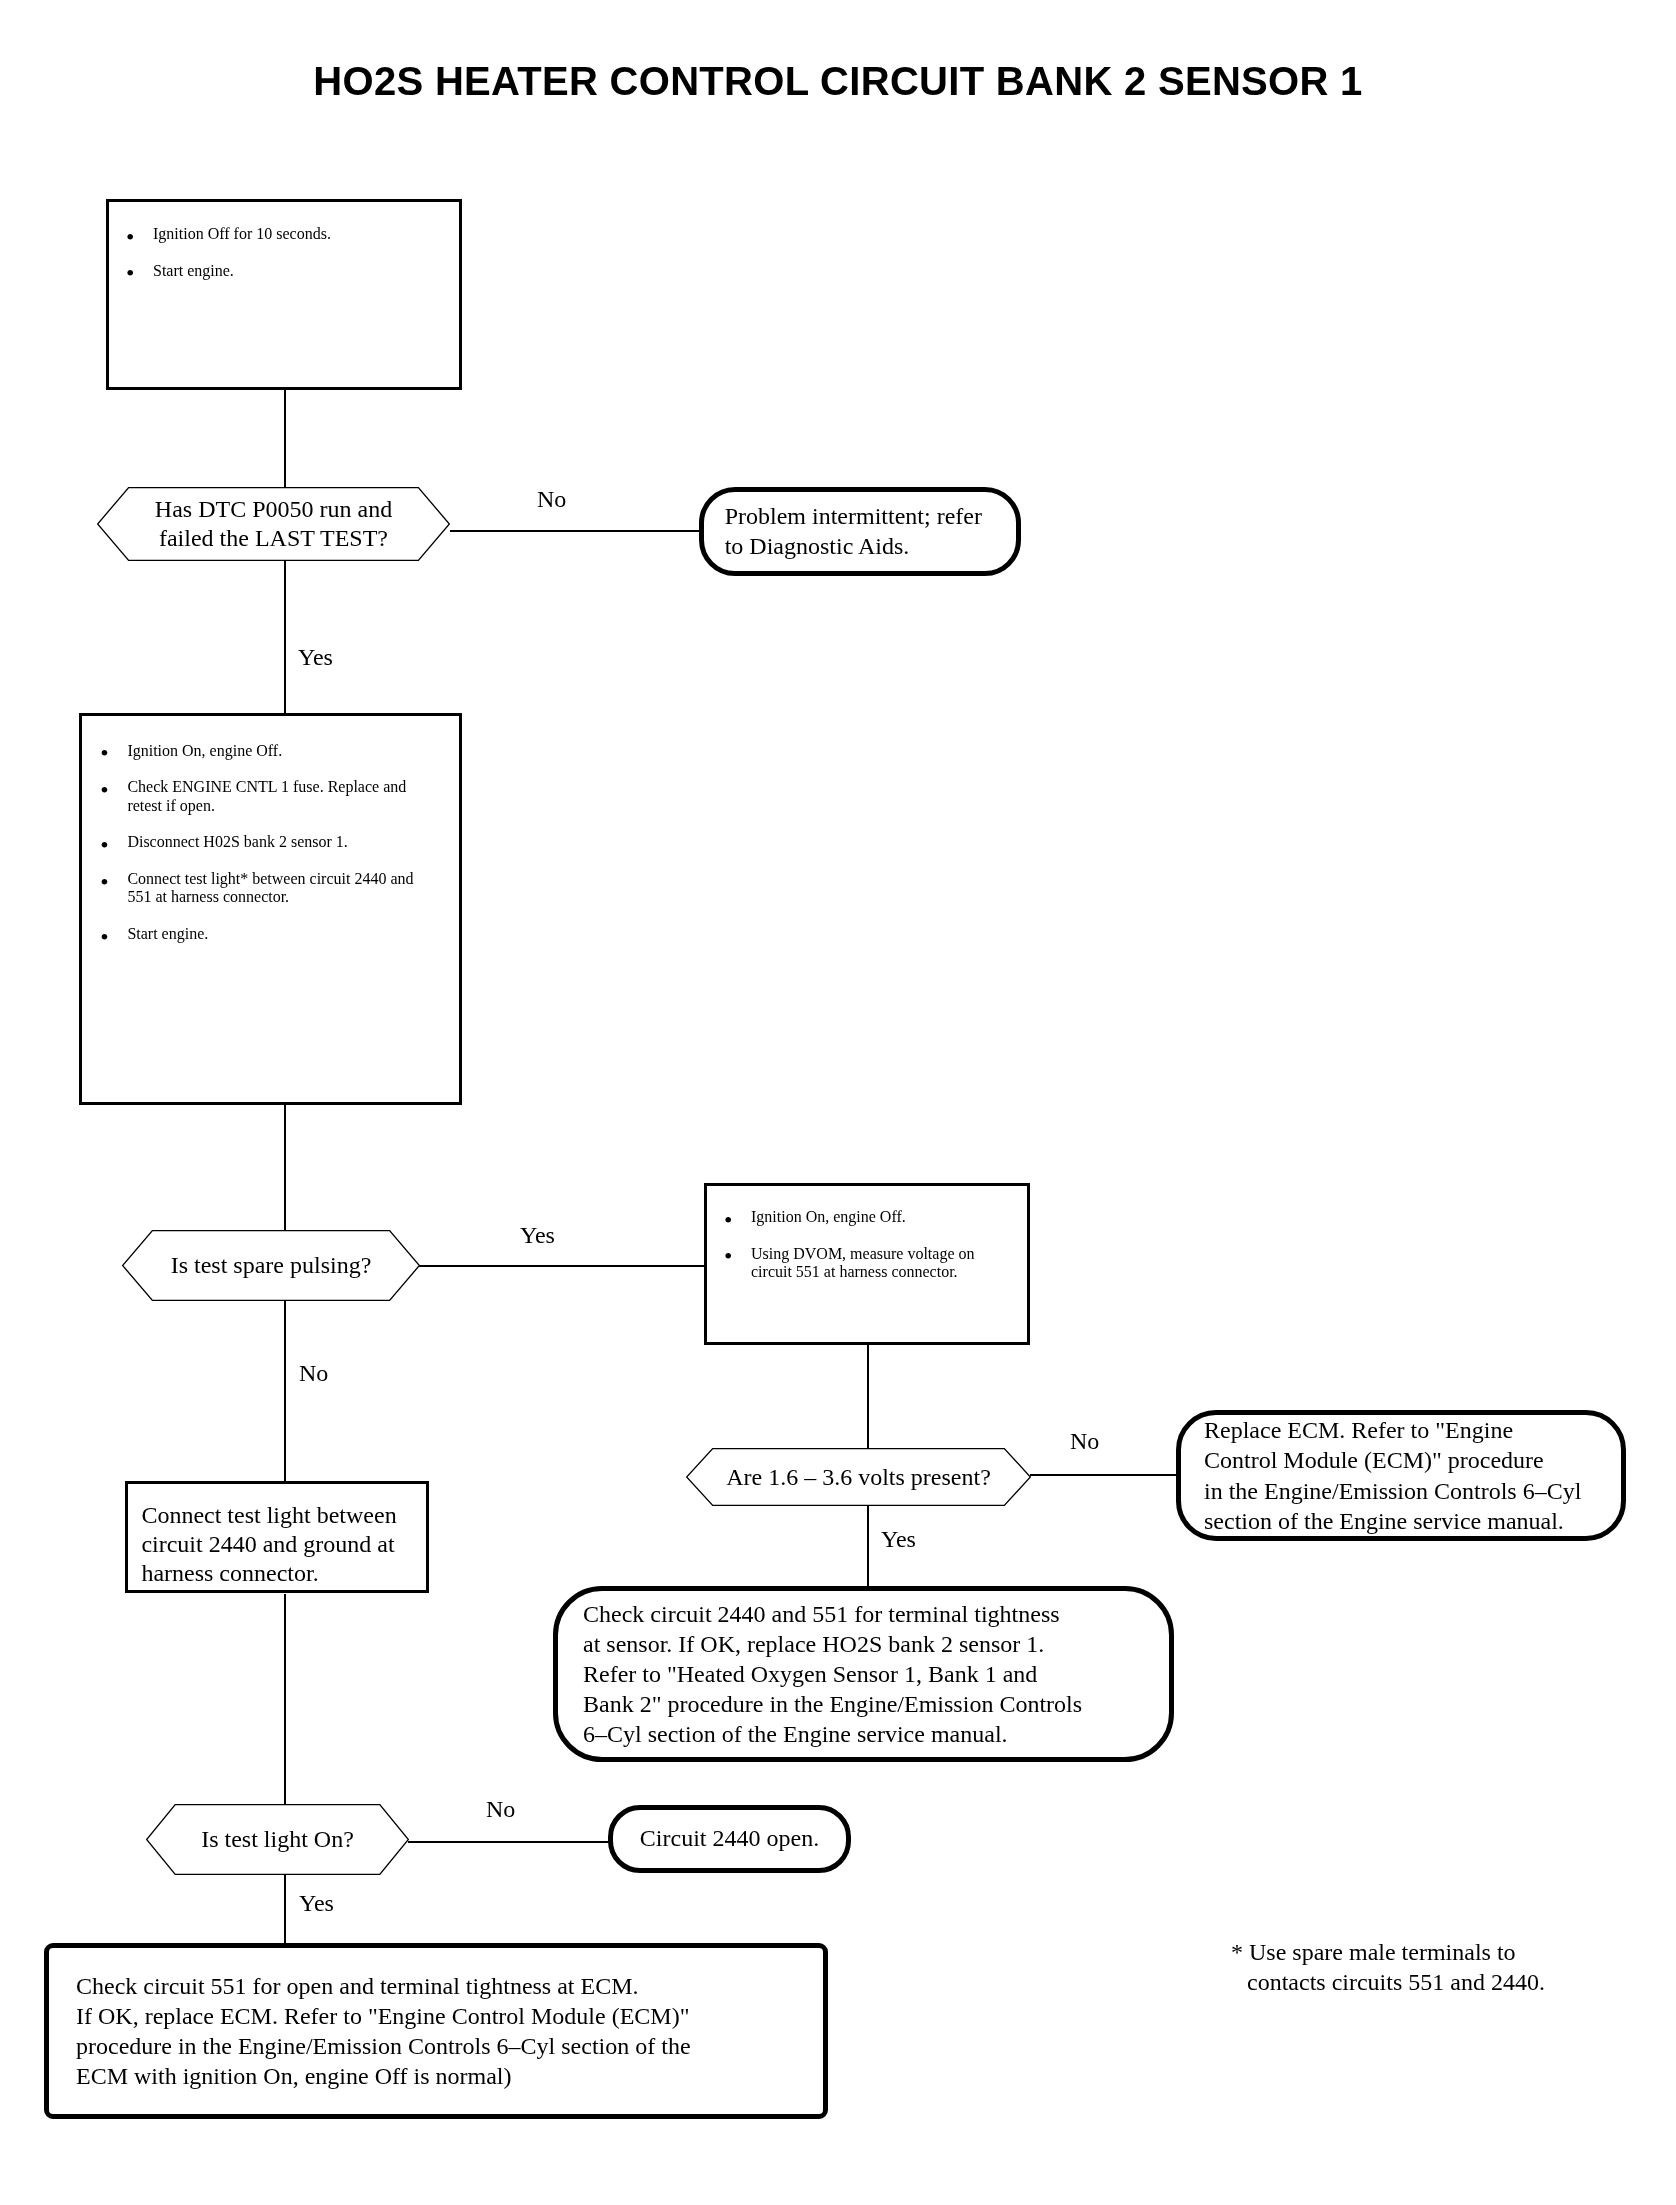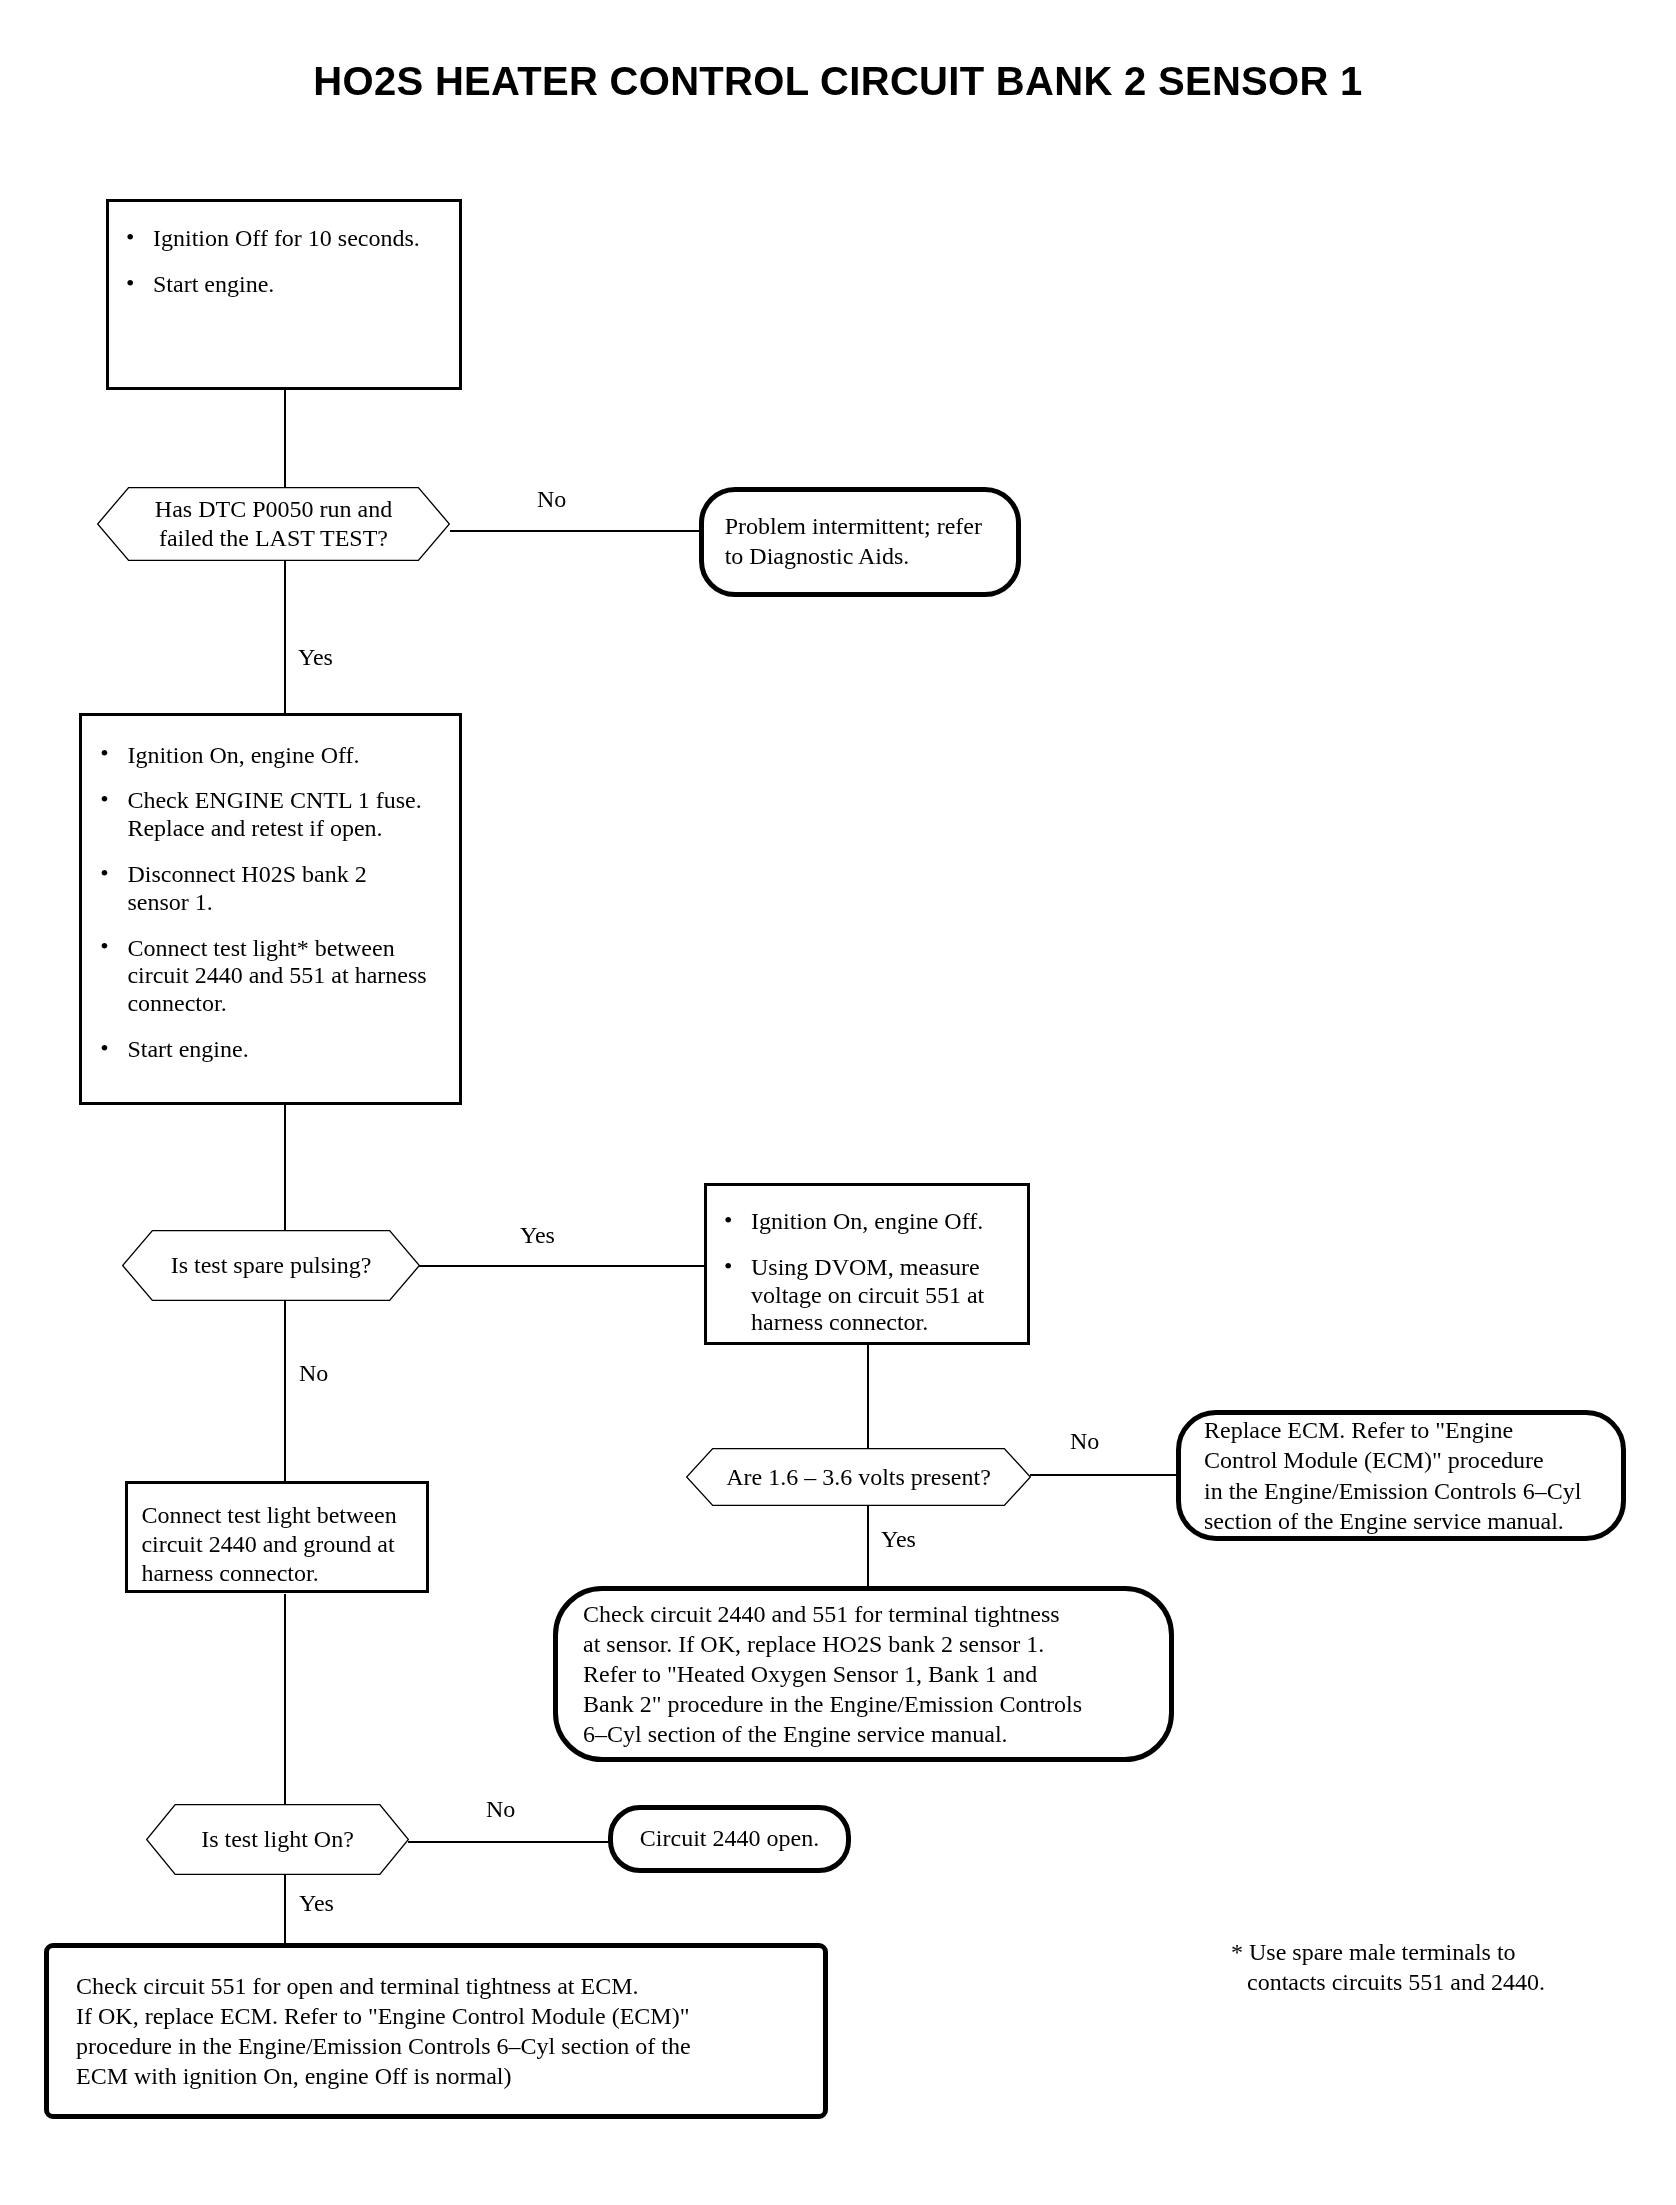--- a/index.html
+++ b/index.html
@@ -70,21 +70,21 @@
     height: 100%;
     box-sizing: border-box;
   }
   .bullets {
     list-style: none;
     margin: 0;
     padding: 0;
   }
   .bullets li {
     position: relative;
-    font-size: 24px;
+    font-size: 16px;
     line-height: 1.16;
     padding-left: 32px;
     margin-bottom: 18px;
   }
   .bullets li:last-child { margin-bottom: 0; }
   .bullets li::before {
     content: "\2022";
     position: absolute;
     left: 4.9px;
     top: -1.2px;
@@ -194,21 +194,21 @@
     </div>
   </div>
 
   <div class="hex" style="left:97px; top:487px; width:353px; height:74px;">
     <svg class="hexbg" viewBox="0 0 580 122" preserveAspectRatio="none">
       <polygon points="52,1 528,1 579,61 528,121 52,121 1,61" fill="#ffffff" stroke="#000000" stroke-width="2.2"></polygon>
     </svg>
     <div class="hextext">Has DTC P0050 run and failed the LAST TEST?</div>
   </div>
 
-  <div class="term" style="left:699px; top:487px; width:322px; height:110px; border-radius:36px;">
+  <div class="term" style="left:699px; top:487px; width:322px; height:89px; border-radius:36px;">
     <div class="ttext" style="padding:0 20.7px;">Problem intermittent; refer to Diagnostic Aids.</div>
   </div>
 
   <div class="proc" style="left:79px; top:713px; width:383px; height:392px;">
     <div class="body" style="padding:25.5px 14.6px 0 13.4px;">
       <ul class="bullets">
         <li>Ignition On, engine Off.</li>
         <li style="max-width:322px;">Check ENGINE CNTL 1 fuse. Replace and retest if open.</li>
         <li style="max-width:280px;">Disconnect H02S bank 2 sensor 1.</li>
         <li style="max-width:304px;">Connect test light* between circuit 2440 and 551 at harness connector.</li>

